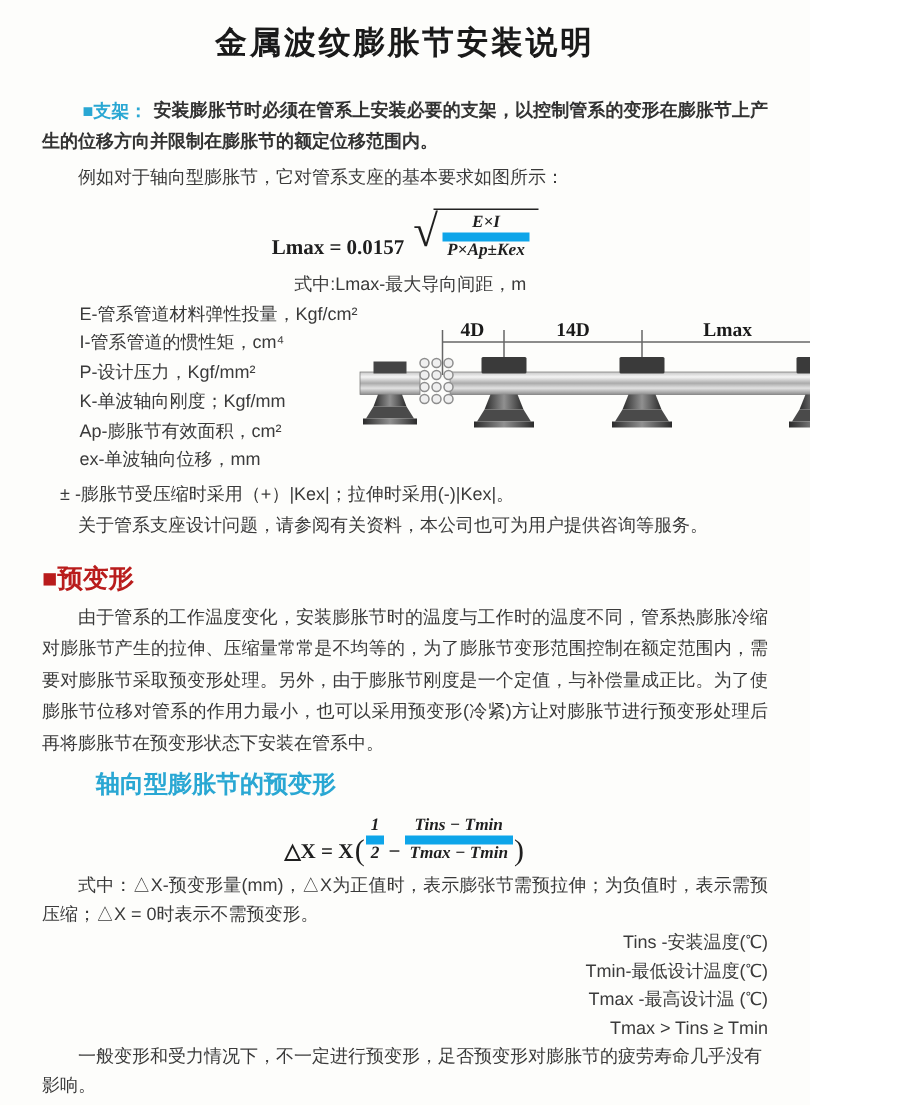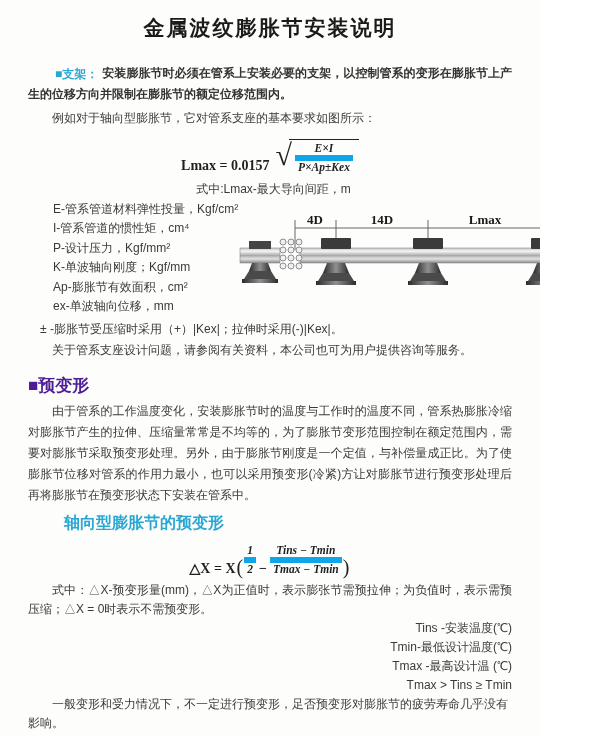--- a/index.html
+++ b/index.html
@@ -27,21 +27,21 @@
   .paren{font-size:20px;font-weight:normal;line-height:1;vertical-align:middle;padding:0 1px;}
   .fop{padding:0 3px;}
   
   .defs-figure{position:relative;margin-top:2px;}
   .defs p{margin:0;font-size:12px;line-height:19.5px;padding-left:25px;}
   .defs p.first{padding-left:7px;text-align:center;}
   p.sign-note{margin:2px 0 0 0;font-size:12px;line-height:21px;padding-left:12px;}
   p.consult{margin:0;font-size:12px;line-height:21px;text-indent:2em;}
   svg.diagram{position:absolute;left:210px;top:30px;}
   
-  h2.block-header{margin:13px 0 4px 0;font-size:17px;color:#4c1d95;font-weight:bold;}
+  h2.block-header{margin:13px 0 4px 0;font-size:17px;color:#b91c1c;font-weight:bold;}
   .body-par{font-size:12px;line-height:21px;text-align:justify;margin:0;text-indent:2em;}
   h3.sub-heading{color:#29a7d3;font-size:16px;font-weight:bold;margin:7px 0 0 36px;}
   h3.sub-heading.second{margin:8px 0 0 5px;}
   .f2{margin:9px 0 4px 0;min-height:34px;}
   .axial-lines p{margin:0;font-size:12px;line-height:19px;}
   .axial-lines p.l0{text-indent:2em;text-align:justify;}
   .axial-lines p.l1{padding-left:12px;}
   .axial-lines p.li{padding-left:28px;text-align:right;}
   .axial-lines p.l6{text-indent:2em;}
 </style>

